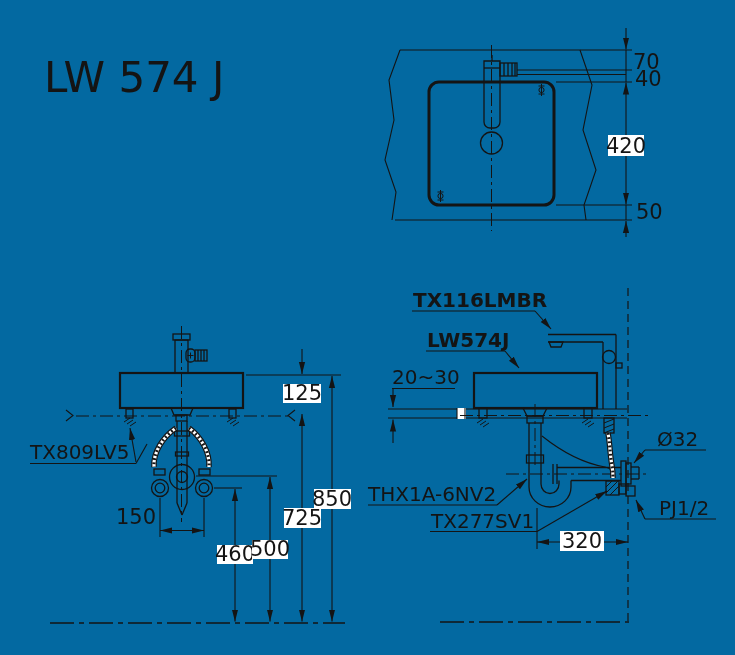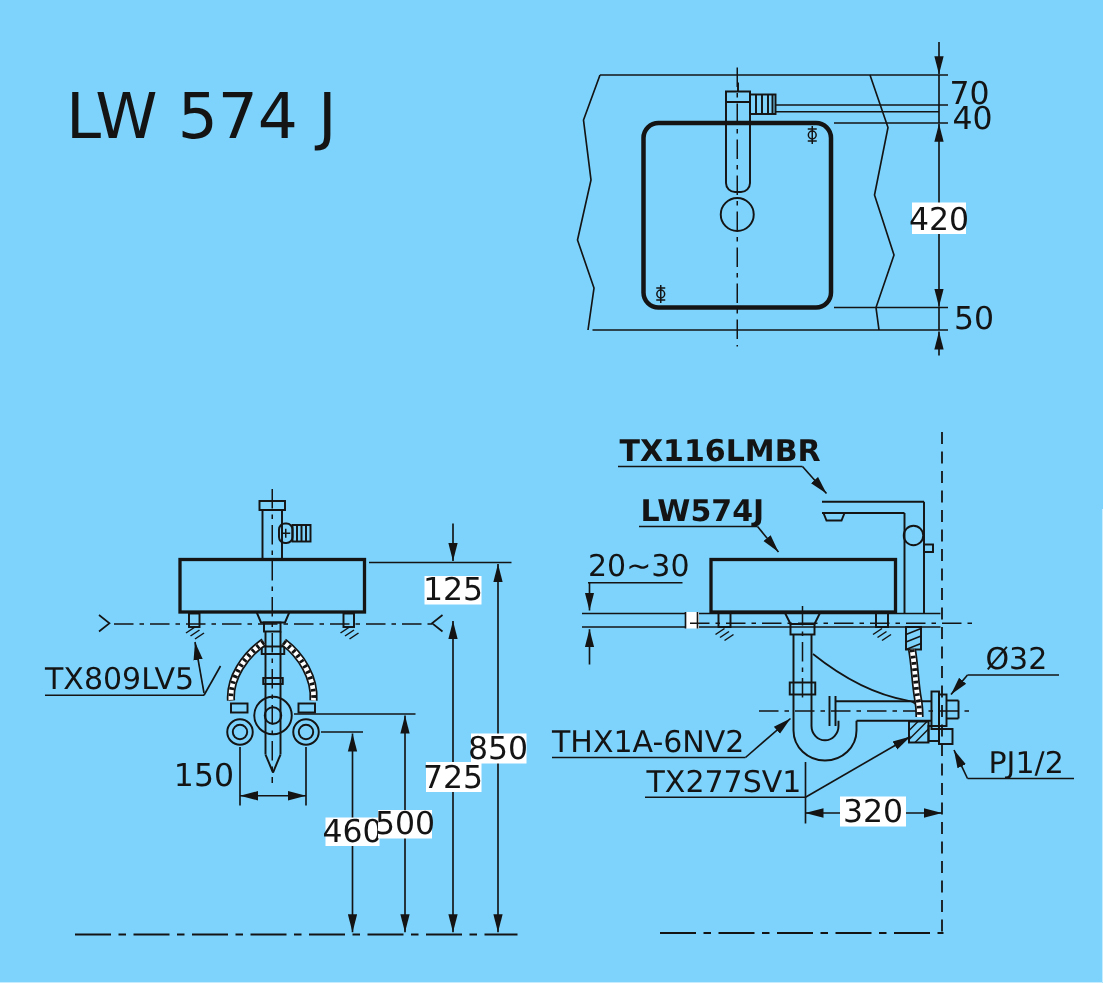--- a/index.html
+++ b/index.html
@@ -1,16 +1,16 @@
 <!DOCTYPE html>
 <html><head>
 <meta charset="utf-8">
 <style>
   html,body{margin:0;padding:0;background:#fff;}
-  .page{width:735px;height:655px;background:#7dd3fc;position:relative;overflow:hidden;
+  .page{width:735px;height:655px;background:#0369a1;position:relative;overflow:hidden;
         font-family:"DejaVu Sans","Liberation Sans",sans-serif;}
   svg{display:block}
   svg line, svg path, svg rect, svg circle, svg polyline{fill:none;stroke:#141414;stroke-width:1.3px;}
   .thick{stroke-width:3px;}
   .med{stroke-width:2.2px;}
   .dim{stroke-width:1.1px;}
   .cl{stroke-width:1px;stroke-dasharray:13,4,3,4;}
   .wall-dash{stroke-width:1.2px;stroke-dasharray:8,5;}
   .floor{stroke-width:1.3px;stroke-dasharray:24,5,5,5;}
   .wbg{fill:#ffffff;stroke:none;}

